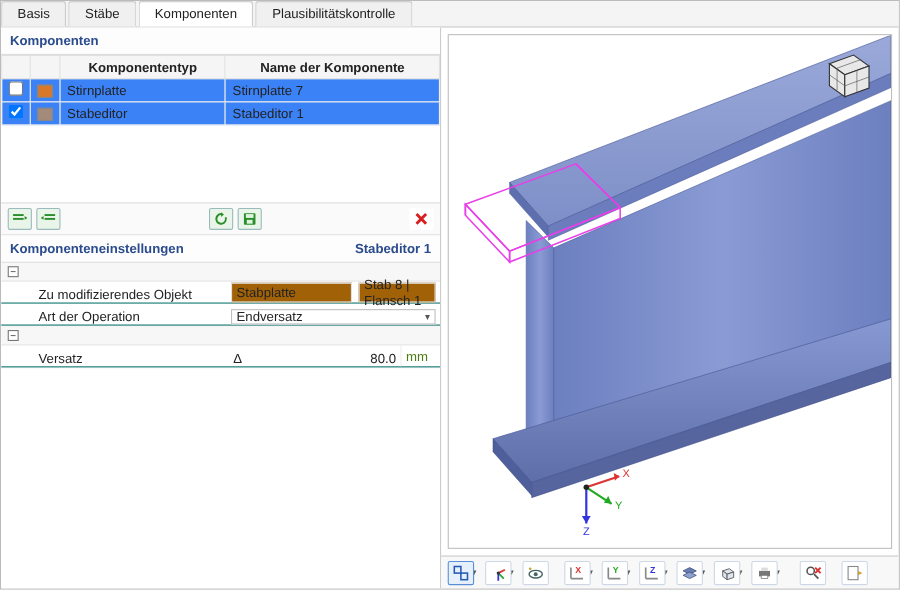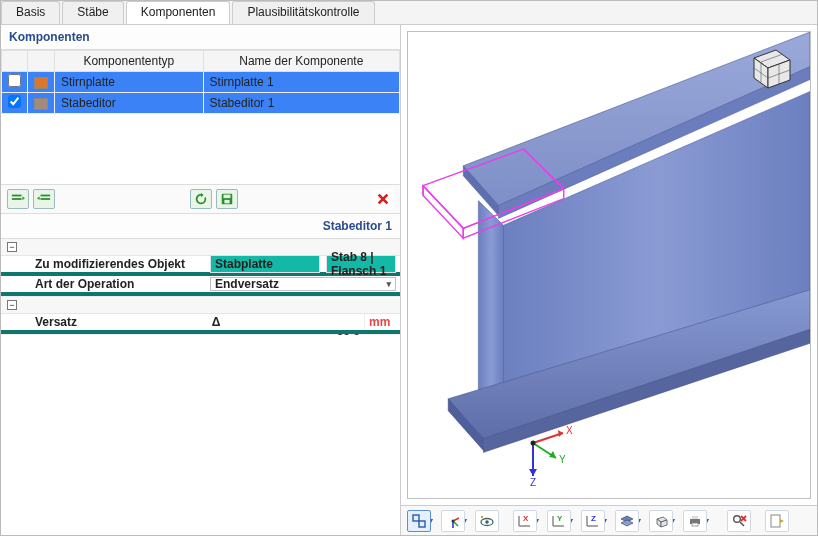--- a/index.html
+++ b/index.html
@@ -30,21 +30,21 @@
 
   .panel-title {
     color: #2a4b8d; font-weight: bold; padding: 5px 8px; border-bottom: 1px solid #ddd;
     background: #fdfdfd; font-size:12px;
   }
   .panel-title .right { float:right; color:#2a4b8d; font-weight:bold; }
 
   
   .comp-table { width: 100%; border-collapse: collapse; }
   .comp-table th {
-    background: #f5f5f5; border: 1px solid #e0e0e0; font-weight: normal;
+    background: #f5f5f5; border: 1px solid #e0e0e0; font-weight: bold;
     padding: 3px 6px; text-align: center; font-size:12px;
   }
   .comp-table td {
     border: 1px solid #eee; padding: 2px 6px; background:#3b82f6;
   }
   .comp-table td.chk { width: 22px; text-align:center; }
   .swatch { display:inline-block; width:14px; height:12px; vertical-align:middle; border:1px solid #888;}
   .swatch.orange { background:#d9772b; }
   .swatch.brown { background:#a38a7a; }
   .comp-table-wrap { flex:0 0 auto; }
@@ -61,32 +61,32 @@
   .tb-btn.green svg { fill:#2a8e2a;}
   .tb-btn.red { background:#fff; border-color:#fff; }
   .tb-btn svg { width:14px; height:14px; }
 
   
   .prop-section { border-bottom:1px solid #eee; }
   .prop-head {
     background:#f7f7f7; padding:3px 6px; border-bottom:1px solid #e5e5e5; display:flex; align-items:center; gap:4px; font-size:12px;
   }
   .prop-head .toggle { width:10px; height:10px; border:1px solid #777; display:flex; align-items:center; justify-content:center; font-size:9px; line-height:9px; background:#fff;}
-  .prop-row { display:flex; align-items:center; border-bottom:4px solid #0f766e; font-size:12px; height:20px;font-weight:bold;}
+  .prop-row { display:flex; align-items:flex-end; border-bottom:1px solid #0f766e; font-size:12px; height:20px;}
   .prop-row .label { width: 205px; padding-left: 34px; }
   .prop-row .value { flex:1; padding: 0 4px; display:flex; align-items:center; }
   .prop-row .value.split { gap:6px; }
-  .prop-row .unit { width:36px; padding-left:4px; color:#ef4444; border-left:1px solid #eee; height:100%; display:flex; align-items:center;}
+  .prop-row .unit { width:36px; padding-left:4px; color:#4d7c0f; border-left:1px solid #eee; height:100%; display:flex; align-items:center;}
   .prop-row .delta { width:20px; text-align:center; }
   .prop-row .num { text-align:right; flex:1; padding-right:4px;margin-top:33px;}
   .dropdown {
     border:1px solid #bfbfbf; height:14px; flex:1; display:flex; align-items:center; justify-content:space-between; padding:0 4px; background:#fff;
   }
   .dropdown .chev { font-size:9px; color:#555;}
-  .value-box { border:1px solid #e0e0e0; height:18px; padding:0 4px; display:flex; align-items:center; background:#14b8a6;}
+  .value-box { border:1px solid #e0e0e0; height:18px; padding:0 4px; display:flex; align-items:center; background:#a16207;}
   .small-col { width:110px; }
 
   
   .viewport {
     flex:1; margin:6px; border:1px solid #bfbfbf; background:#fff; position:relative; overflow:hidden;
   }
   .view-toolbar {
     height:30px; border-top:1px solid #ccc; background:#f8f8f8; display:flex; align-items:center; padding:0 6px; gap:4px;
   }
   .vt-btn {
@@ -135,21 +135,21 @@
               <th class="chk"></th>
               <th>Komponententyp</th>
               <th>Name der Komponente</th>
             </tr>
           </thead>
           <tbody>
             <tr>
               <td class="chk"><input type="checkbox" style=""></td>
               <td class="chk"><span class="swatch orange"></span></td>
               <td>Stirnplatte</td>
-              <td>Stirnplatte 1</td>
+              <td>Stirnplatte 7</td>
             </tr>
             <tr>
               <td class="chk"><input type="checkbox" checked="" style=""></td>
               <td class="chk"><span class="swatch brown"></span></td>
               <td>Stabeditor</td>
               <td>Stabeditor 1</td>
             </tr>
           </tbody>
         </table>
         <div class="table-filler"></div>
@@ -185,20 +185,21 @@
         </div>
         <div class="tb-spacer"></div>
         <div class="tb-btn red">
           <svg viewBox="0 0 16 16">
               <path d="M3 3 L13 13 M13 3 L3 13" stroke="#d81e1e" stroke-width="3" fill="none"></path>
             </svg>
         </div>
       </div>
 
       <div class="panel-title">
+        <span>Komponenteneinstellungen</span>
         <span class="right">Stabeditor 1</span>
       </div>
 
       <div class="prop-section">
         <div class="prop-head">
           <span class="toggle">−</span>
         </div>
         <div class="prop-row">
           <div class="label">Zu modifizierendes Objekt</div>
           <div class="value split">

